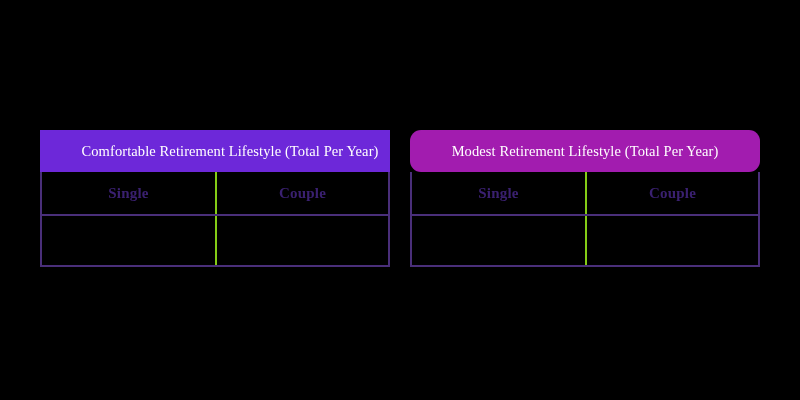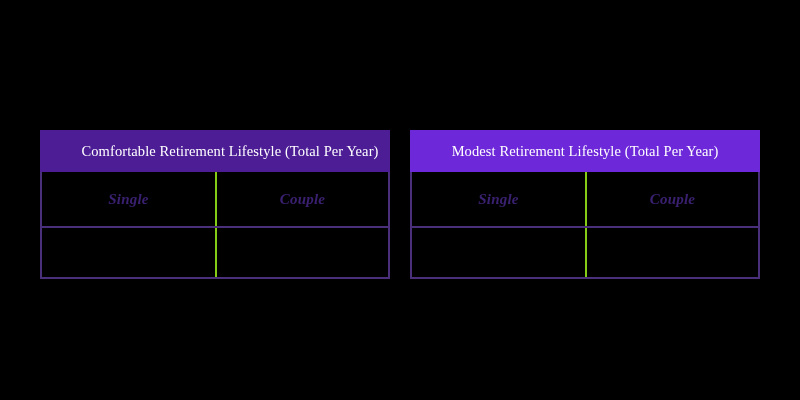--- a/index.html
+++ b/index.html
@@ -37,41 +37,40 @@
     text-align: center;
     color: #ffffff;
     font-size: 14.5px;
     font-family: "Liberation Serif", "DejaVu Serif", serif;
     font-weight: normal;
     letter-spacing: 0.1px;
     white-space: nowrap;
     overflow: hidden;
   }
 
-  .title-purple { background: #4c1d95; padding-left: 30px; }
-  .title-green  { background: #6d28d9; }
+  .title-purple { background: #6d28d9; padding-left: 30px; }
+  .title-green  { background: #a21caf; border-radius: 11px; }
 
   .grid {
     border-left: 2px solid #4a2f7a;
     border-right: 2px solid #4a2f7a;
     border-bottom: 2px solid #4a2f7a;
     box-sizing: border-box;
     width: 350px;
   }
 
   .row {
     display: flex;
     width: 100%;
     box-sizing: border-box;
   }
 
   .row-head {
-    height: 56px;
+    height: 44px;
     border-bottom: 2px solid #4a2f7a;
-    font-style: italic;
   }
 
   .row-body {
     height: 49px;
   }
 
   .cell {
     flex: 1 1 50%;
     box-sizing: border-box;
     display: flex;

